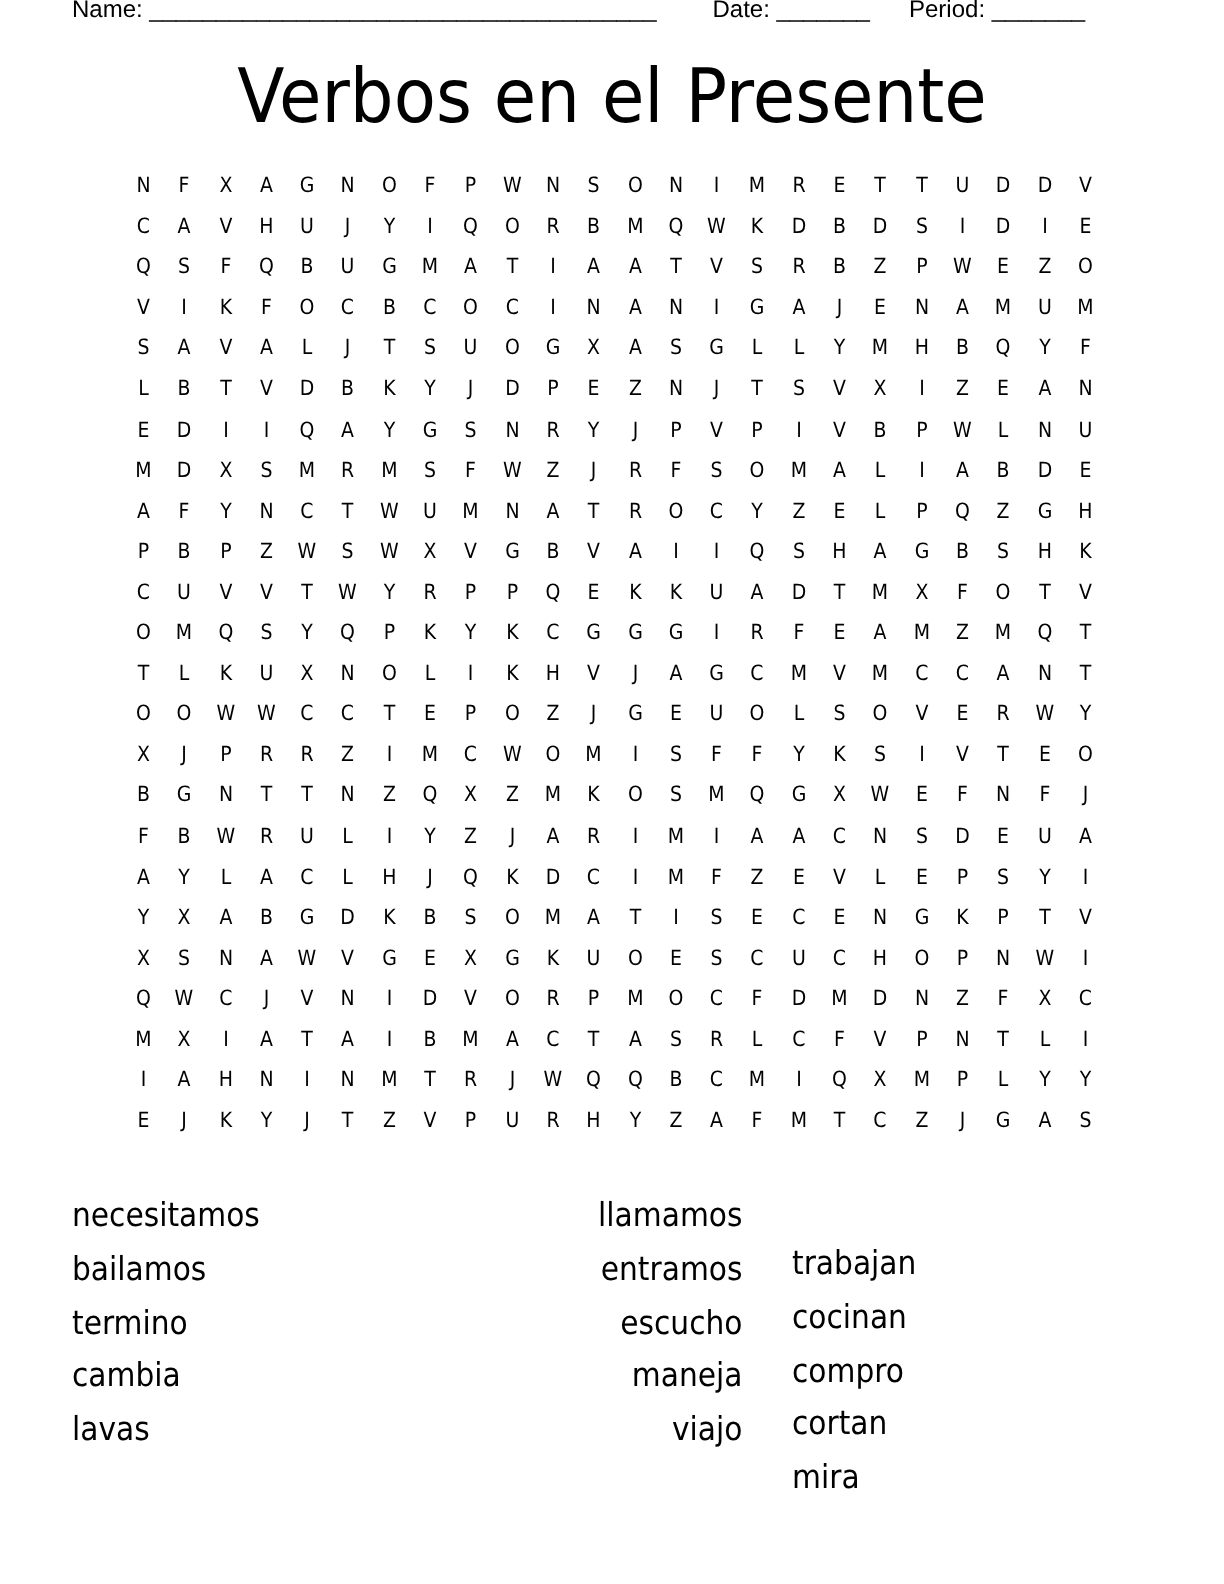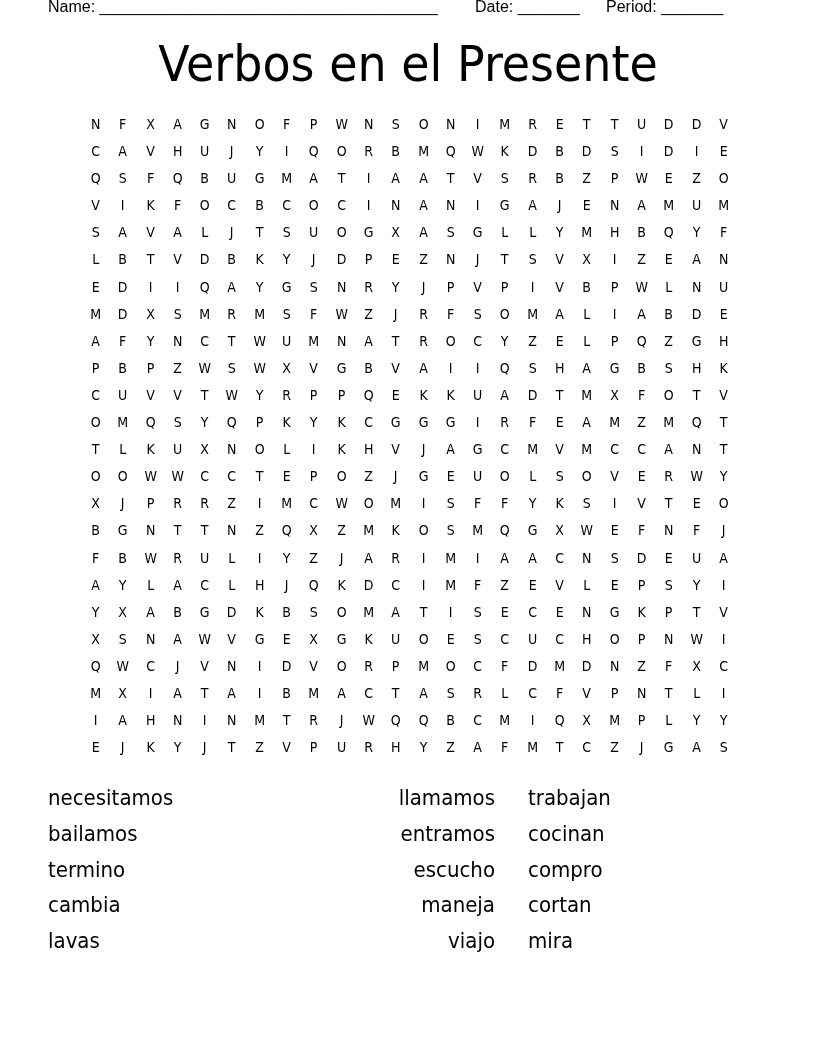--- a/index.html
+++ b/index.html
@@ -17,21 +17,21 @@
   .grid {
     position: absolute; left: 82px; top: 111px;
     display: grid; grid-template-columns: repeat(24, 27.3px); grid-auto-rows: 27.1px;
     font-family: "DejaVu Sans", sans-serif; font-size: 14px;
   }
   .cell { text-align: center; line-height: 27.1px; transform: scaleX(0.9); }
   .words {
     position: absolute; top: 780px; left: 48px;
     font-family: "DejaVu Sans", sans-serif; font-size: 22px;
   }
-  .word-col { position: absolute; top: 3px; width: 230px; }
+  .word-col { position: absolute; top: 16px; width: 230px; }
   .word { height: 35.8px; line-height: 30px; white-space: nowrap; transform: scaleX(0.9); transform-origin: left; }
 </style>
 </head>
 <body>
 
 <div class="header-line">
   <span style="left:0">Name: ______________________________________</span>
   <span style="left:427px">Date: _______</span>
   <span style="left:558px">Period: _______</span>
 </div>
@@ -625,20 +625,20 @@
       <div class="word">cambia</div>
       <div class="word">lavas</div>
     </div>
     <div class="word-col" style="left: 240px; text-align: right;">
       <div class="word">llamamos</div>
       <div class="word">entramos</div>
       <div class="word">escucho</div>
       <div class="word">maneja</div>
       <div class="word">viajo</div>
     </div>
-    <div class="word-col" style="left: 480px;">
+    <div class="word-col" style="left: 480px; margin-top: 32px;">
       <div class="word">trabajan</div>
       <div class="word">cocinan</div>
       <div class="word">compro</div>
       <div class="word">cortan</div>
       <div class="word">mira</div>
     </div>
   </div>
 
 </body></html>

